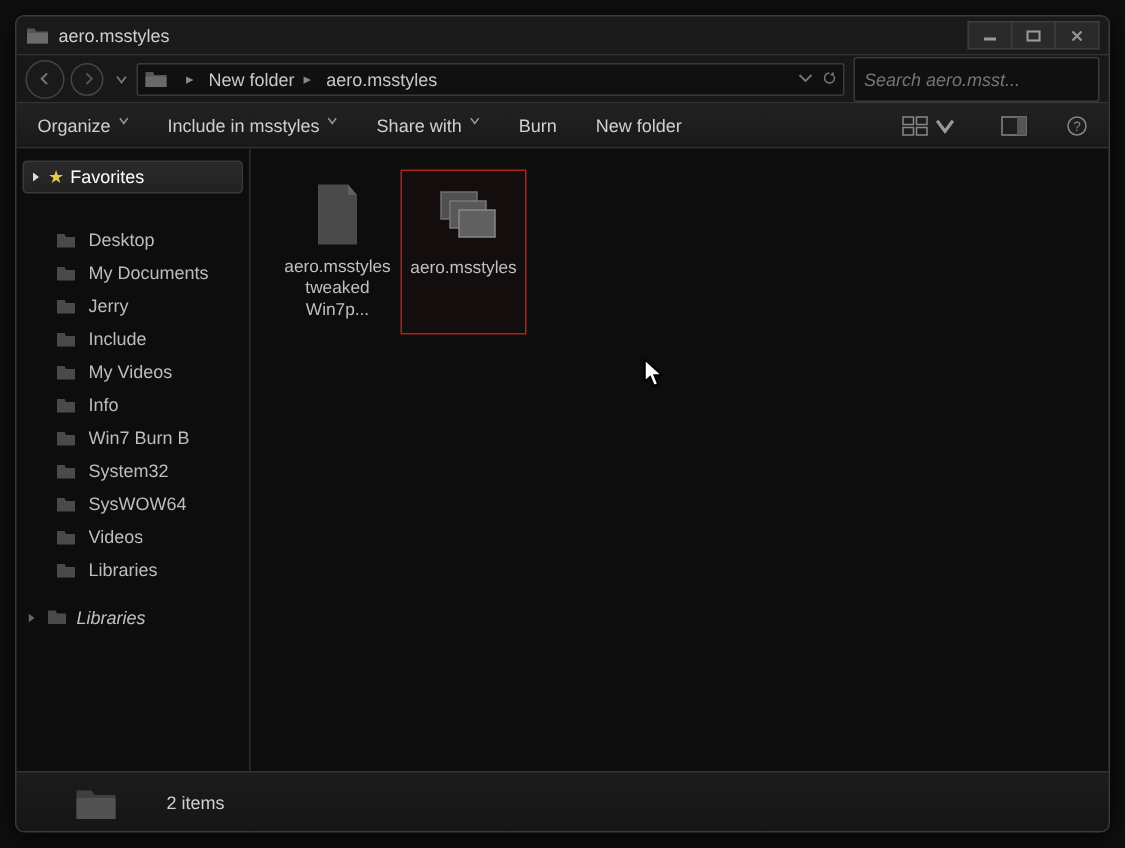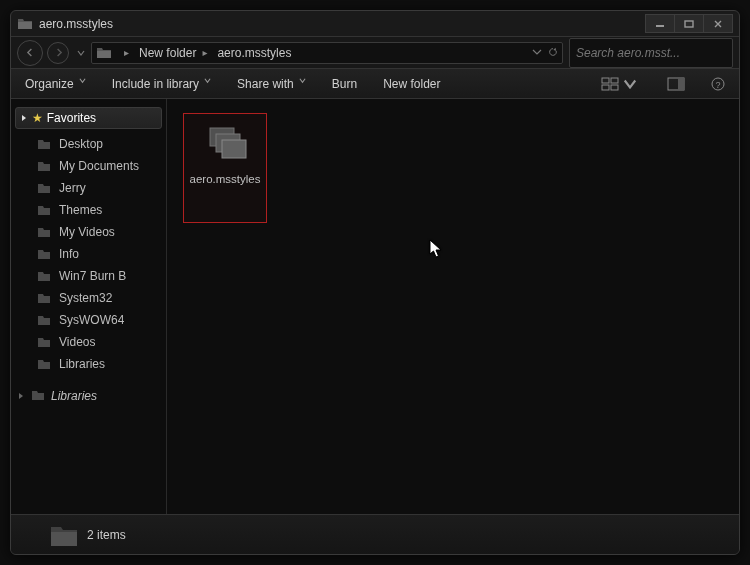--- a/index.html
+++ b/index.html
@@ -130,21 +130,21 @@
   height: 22px;
   margin: 2px 4px;
   padding: 0 4px;
   background: linear-gradient(#2a2a2a,#222);
   border: 1px solid #3a3a3a;
   border-radius: 3px;
 }
 .sidegroup-header .star { color: #e6c94b; margin-right: 4px; font-size: 12px; line-height: 1; }
 .sidegroup-header .disc { width: 6px; height: 6px; margin-right: 6px; }
 .sidegroup-header.hl .title { color: #fff; }
-.sidelist { margin: 2px 0 8px 0; }
+.sidelist { margin: 18px 0 8px 0; }
 .sideitem {
   display: flex;
   align-items: center;
   height: 22px;
   padding: 0 6px 0 26px;
   color: #bdbdbd;
   white-space: nowrap;
   overflow: hidden;
 }
 .sideitem .fico { width: 14px; height: 12px; margin-right: 8px; flex-shrink: 0;}
@@ -175,21 +175,21 @@
 .file-ico svg { width: 100%; height: 100%; }
 .filelabel { margin-top: 4px; color: #c0c0c0; font-size: 11.5px; line-height: 1.25; word-break: break-word; }
 
 .statusbar {
   height: 40px;
   background: linear-gradient(#1c1c1c,#151515);
   border-top: 1px solid #333;
   display: flex;
   align-items: center;
   padding: 4px 38px;
-  gap: 8px;
+  gap: 32px;
 }
 .statusbar .fico { width: 30px; height: 28px; }
 .statusbar .txt { color: #cfcfcf; }
 
 .cursor {
   position: absolute;
   z-index: 100;
   pointer-events: none;
 }
 .cursor svg { filter: drop-shadow(0 0 1px #000); }
@@ -283,21 +283,21 @@
   </div>
 
   <div class="toolbar">
     <div class="tbtn">
       <span>Organize</span>
       <svg class="chev" viewBox="0 0 8 8">
           <path d="M1 2 L4 6 L7 2" fill="none" stroke="#999" stroke-width="1.2"></path>
         </svg>
     </div>
     <div class="tbtn">
-      <span>Include in library</span>
+      <span>Include in msstyles</span>
       <svg class="chev" viewBox="0 0 8 8">
           <path d="M1 2 L4 6 L7 2" fill="none" stroke="#999" stroke-width="1.2"></path>
         </svg>
     </div>
     <div class="tbtn">
       <span>Share with</span>
       <svg class="chev" viewBox="0 0 8 8">
           <path d="M1 2 L4 6 L7 2" fill="none" stroke="#999" stroke-width="1.2"></path>
         </svg>
     </div>
@@ -358,21 +358,21 @@
           <div class="sideitem">
             <span class="fico"><svg viewBox="0 0 14 12">
                 <path fill="#4a4a4a" d="M1 2h5l1 2h6v7H1z"></path>
               </svg></span>
             <span class="lbl">Jerry</span>
           </div>
           <div class="sideitem">
             <span class="fico"><svg viewBox="0 0 14 12">
                 <path fill="#4a4a4a" d="M1 2h5l1 2h6v7H1z"></path>
               </svg></span>
-            <span class="lbl">Themes</span>
+            <span class="lbl">Include</span>
           </div>
           <div class="sideitem">
             <span class="fico"><svg viewBox="0 0 14 12">
                 <path fill="#4a4a4a" d="M1 2h5l1 2h6v7H1z"></path>
               </svg></span>
             <span class="lbl">My Videos</span>
           </div>
           <div class="sideitem">
             <span class="fico"><svg viewBox="0 0 14 12">
                 <path fill="#4a4a4a" d="M1 2h5l1 2h6v7H1z"></path>
@@ -418,20 +418,29 @@
         <span style="margin-right:6px;">
           <svg width="14" height="12" viewBox="0 0 14 12">
               <path fill="#4a4a4a" d="M1 2h5l1 2h6v7H1z"></path>
             </svg>
         </span>
         <span class="title">Libraries</span>
       </div>
     </div>
 
     <div class="fileview">
+      <div class="fileitem">
+        <div class="file-ico">
+          <svg viewBox="0 0 46 48">
+              <path fill="#4a4a4a" d="M10 4h20l6 7v33H10z"></path>
+              <path fill="#606060" d="M30 4v7h6z"></path>
+            </svg>
+        </div>
+        <div class="filelabel">aero.msstyles tweaked Win7p...</div>
+      </div>
       <div class="fileitem selected">
         <div class="file-ico">
           <svg viewBox="0 0 46 48">
             <rect x="8" y="8" width="24" height="18" fill="#505050" stroke="#707070"></rect>
             <rect x="14" y="14" width="24" height="18" fill="#585858" stroke="#787878"></rect>
             <rect x="20" y="20" width="24" height="18" fill="#606060" stroke="#888"></rect>
           </svg>
         </div>
         <div class="filelabel">aero.msstyles</div>
       </div>

